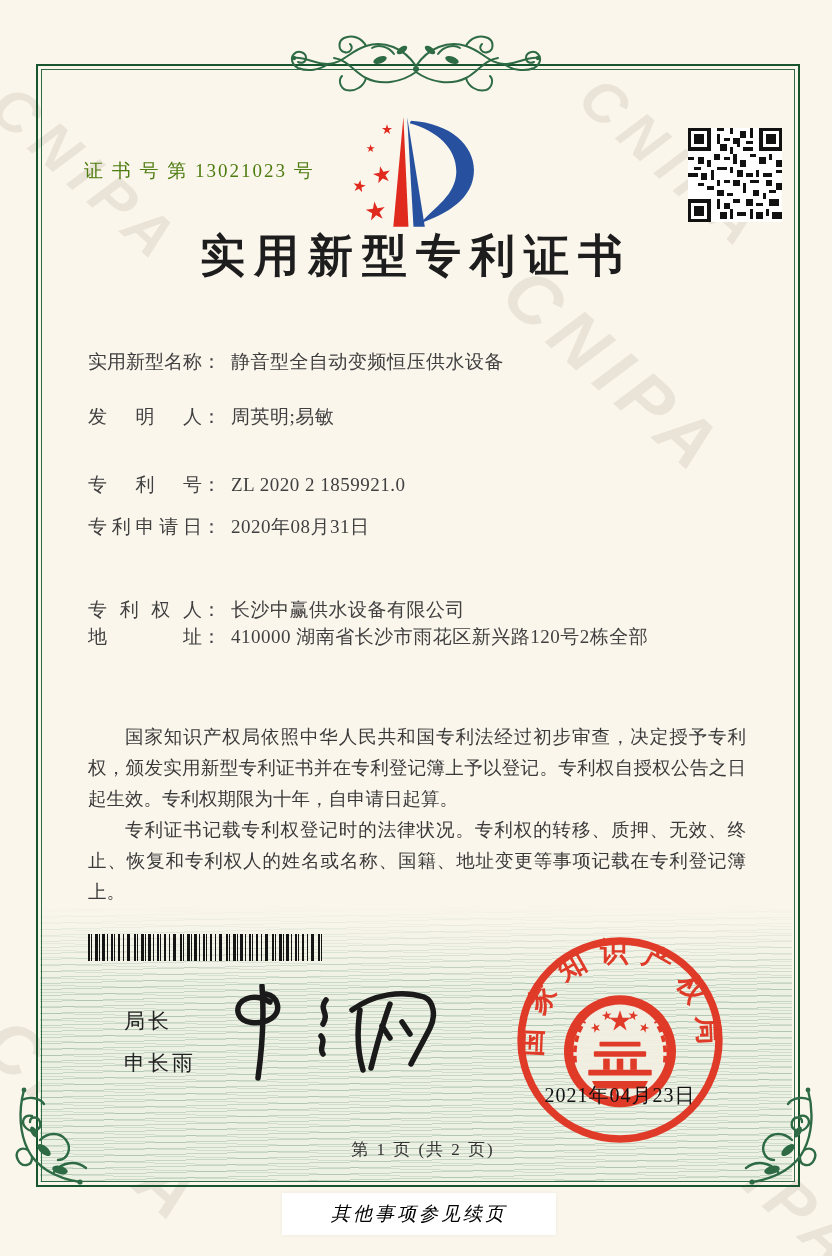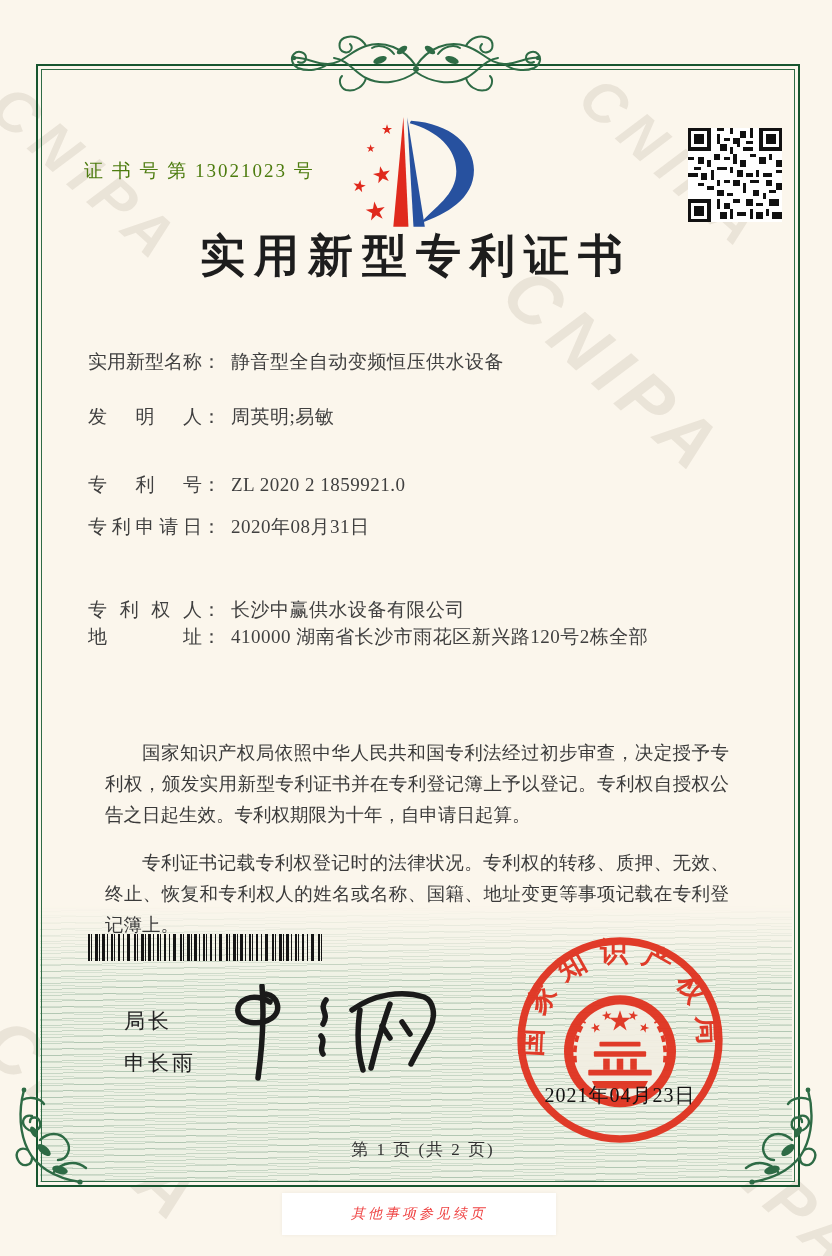--- a/index.html
+++ b/index.html
@@ -37,21 +37,21 @@
   .lbl{display:inline-block;width:114px;text-align:justify;text-align-last:justify;
       -moz-text-align-last:justify;vertical-align:top;}
   .colon{display:inline-block;margin-right:10px;}
   .val{letter-spacing:0.5px;}
   .pair2{position:absolute;left:424px;top:0;}
   .lbl2{display:inline-block;width:105px;text-align:justify;text-align-last:justify;vertical-align:top;}
 
   
   .paras{position:absolute;left:88px;top:722px;width:658px;font-size:18.5px;color:#3a3a3a;
       line-height:31px;text-align:justify;}
-  .paras p{margin:17px;text-indent:2em;font-family:Liberation Mono, monospace;}
+  .paras p{margin:0;text-indent:2em;}
 
   
   .barcode{position:absolute;left:88px;top:934px;width:234px;height:27px;
       background:repeating-linear-gradient(90deg,
         #141414 0 2px, rgba(0,0,0,0) 2px 3px,
         #141414 3px 4px, rgba(0,0,0,0) 4px 7px,
         #141414 7px 10px, rgba(0,0,0,0) 10px 11px,
         #141414 11px 12px, rgba(0,0,0,0) 12px 14px,
         #141414 14px 17px, rgba(0,0,0,0) 17px 19px,
         #141414 19px 20px, rgba(0,0,0,0) 20px 23px,
@@ -70,21 +70,21 @@
   .seal{position:absolute;left:508px;top:928px;width:224px;height:224px;opacity:0.95;}
   .seal-date{position:absolute;left:508px;top:1082px;width:224px;text-align:center;
       font-size:20px;color:#111;letter-spacing:1px;}
 
   .page-info{position:absolute;left:0;top:1138px;width:832px;text-align:center;
       font-size:17px;color:#333;letter-spacing:2px;padding-left:7px;}
 
   .footer-box{position:absolute;left:282px;top:1193px;width:274px;height:42px;background:#ffffff;
       display:flex;align-items:center;justify-content:center;
       box-shadow:0 0 4px rgba(0,0,0,0.05);}
-  .footer-note{font-size:14px;color:#ef4444;letter-spacing:3px;font-style:italic;}
+  .footer-note{font-size:19px;color:#000000;letter-spacing:3px;font-style:italic;}
 
   .ornament-top{position:absolute;left:284px;top:30px;width:264px;height:66px;}
   .corner{position:absolute;width:84px;height:104px;}
   .corner.bl{left:14px;top:1086px;}
   .corner.br{right:14px;top:1086px;transform:scaleX(-1);}
 </style>
 </head>
 <body>
 
 <div id="page">

